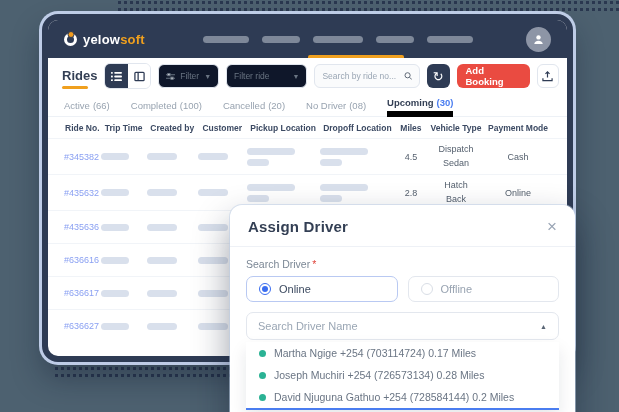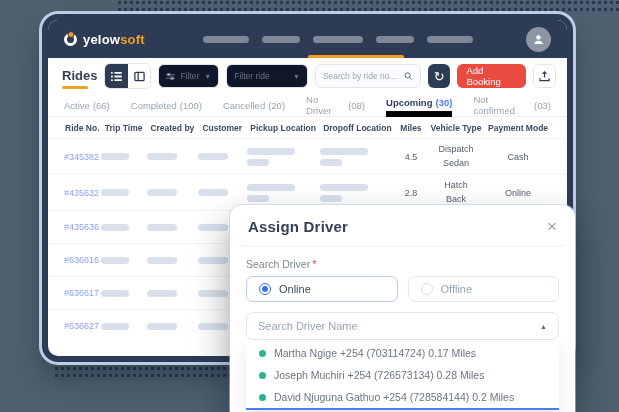--- a/index.html
+++ b/index.html
@@ -57,32 +57,32 @@
   .caret { font-size:7px; color:#697482; }
   .search-box { height:24px; width:112px; border:1px solid #e1e6ee; border-radius:6px; background:#fafbfc;
     display:flex; align-items:center; padding:0 7px; gap:4px; }
   .search-box input { border:none; outline:none; background:transparent; width:100%;
     font-size:8.5px; color:#697482; font-family:"Liberation Sans",sans-serif; }
   .search-box input::placeholder { color:#9aa6b4; }
   .icon-btn { width:24px; height:24px; border-radius:6px; display:flex; align-items:center; justify-content:center; }
   .sync-btn { background:#2e3b54; color:#fff; font-size:13px; line-height:1; }
   .export-btn { background:#fff; border:1px solid #e1e6ee; color:#2e3b54; font-size:12px; line-height:1; }
   .add-booking { height:24px; border-radius:6px; background:#ea4b41; color:#fff;
-    font-size:9.5px; font-weight:normal; display:flex; align-items:center; padding:0 9px; }
+    font-size:9.5px; font-weight:bold; display:flex; align-items:center; padding:0 9px; }
 
   
   .tabs { height:23px; flex:none; display:flex; align-items:stretch; gap:21px; padding:0 16px;
     border-bottom:1px solid #edf1f6; }
   .tab { display:flex; align-items:center; gap:3px; font-size:9.5px; color:#98a3b0; }
   .tab.active { color:#333f54; font-weight:bold; border-bottom:6px solid #000000; margin-bottom:-1px; }
   .tab.active .cnt { color:#4a7df0; }
 
   
   .thead { height:21px; flex:none; display:flex; align-items:center; padding:0 16px;
-    font-size:8.5px; font-weight:bold; color:#3c4a63;justify-content:center; }
+    font-size:8.5px; font-weight:bold; color:#3c4a63; }
   .trow { display:flex; align-items:center; padding:14px 16px; border-top:1px solid #f1f4f8; font-size:9px; }
   .trow.tall { height:36px; } .trow.std { height:33px; }
   .c { display:flex; flex-direction:column; justify-content:center; align-items:flex-start; gap:4px; }
   .c-ride{width:7.5%} .c-trip{width:9.5%} .c-created{width:10.5%} .c-cust{width:10%}
   .c-pick{width:15%} .c-drop{width:15.5%}
   .c-miles{width:6.5%; align-items:center}
   .c-veh{width:12%; align-items:center; text-align:center}
   .c-pay{width:13.5%; align-items:center}
   .thead .c { flex-direction:row; }
   .thead .c-miles,.thead .c-veh,.thead .c-pay{ justify-content:center; }
@@ -90,21 +90,21 @@
   .bar { height:7px; border-radius:4px; background:#d9e0ec; }
   .b28{width:28px}.b30{width:30px}.b48{width:48px}.b22{width:22px}
   .cell-txt { color:#55606e; }
   .veh-txt { color:#55606e; display:inline-block; max-width:42px; line-height:1.45; }
 
   
   .modal { position:absolute; left:230px; top:205px; width:345px; height:240px; z-index:5;
     background:#fff; border-radius:12px;
     box-shadow:0 0 0 1px rgba(190,205,230,.55), 0 18px 36px rgba(12,22,42,.42); }
   .modal-header { display:flex; align-items:center; justify-content:space-between;
-    padding:13px 18px 11px; border-bottom:1px solid #eef1f6;border-radius:16px; }
+    padding:13px 18px 11px; border-bottom:1px solid #eef1f6; }
   .modal-title { font-size:15px; font-weight:bold; color:#333f54; letter-spacing:.2px; }
   .modal-close { font-size:17px; color:#9aa5b5; line-height:1; }
   .modal-body { padding:11px 16px 0; }
   .field-label { font-size:10.5px; color:#7b8795; margin-bottom:6px; }
   .req { color:#e0483e; margin-left:2px; }
   .radio-row { display:flex; gap:10px; }
   .radio-box { flex:1; border-radius:7px; padding:6px 12px; display:flex; align-items:center; gap:8px; font-size:11px; }
   .radio-box.on  { border:1px solid #b9c9f2; color:#3c4a60; }
   .radio-box.off { border:1px solid #e3e7ee; color:#98a3b1; }
   .radio { width:12px; height:12px; border-radius:50%; position:relative; flex:none; }
@@ -235,24 +235,20 @@
         <span class="cnt">(20)</span>
       </div>
     <div class="tab">
         <span>No Driver</span>
         <span class="cnt">(08)</span>
       </div>
     <div class="tab active">
         <span>Upcoming</span>
         <span class="cnt">(30)</span>
       </div>
-    <div class="tab">
-        <span>Not confirmed</span>
-        <span class="cnt">(03)</span>
-      </div>
   </div>
 
   <div class="thead">
     <div class="c c-ride">Ride No.</div>
     <div class="c c-trip">Trip Time</div>
     <div class="c c-created">Created by</div>
     <div class="c c-cust">Customer</div>
     <div class="c c-pick">Pickup Location</div>
     <div class="c c-drop">Dropoff Location</div>
     <div class="c c-miles">Miles</div>

